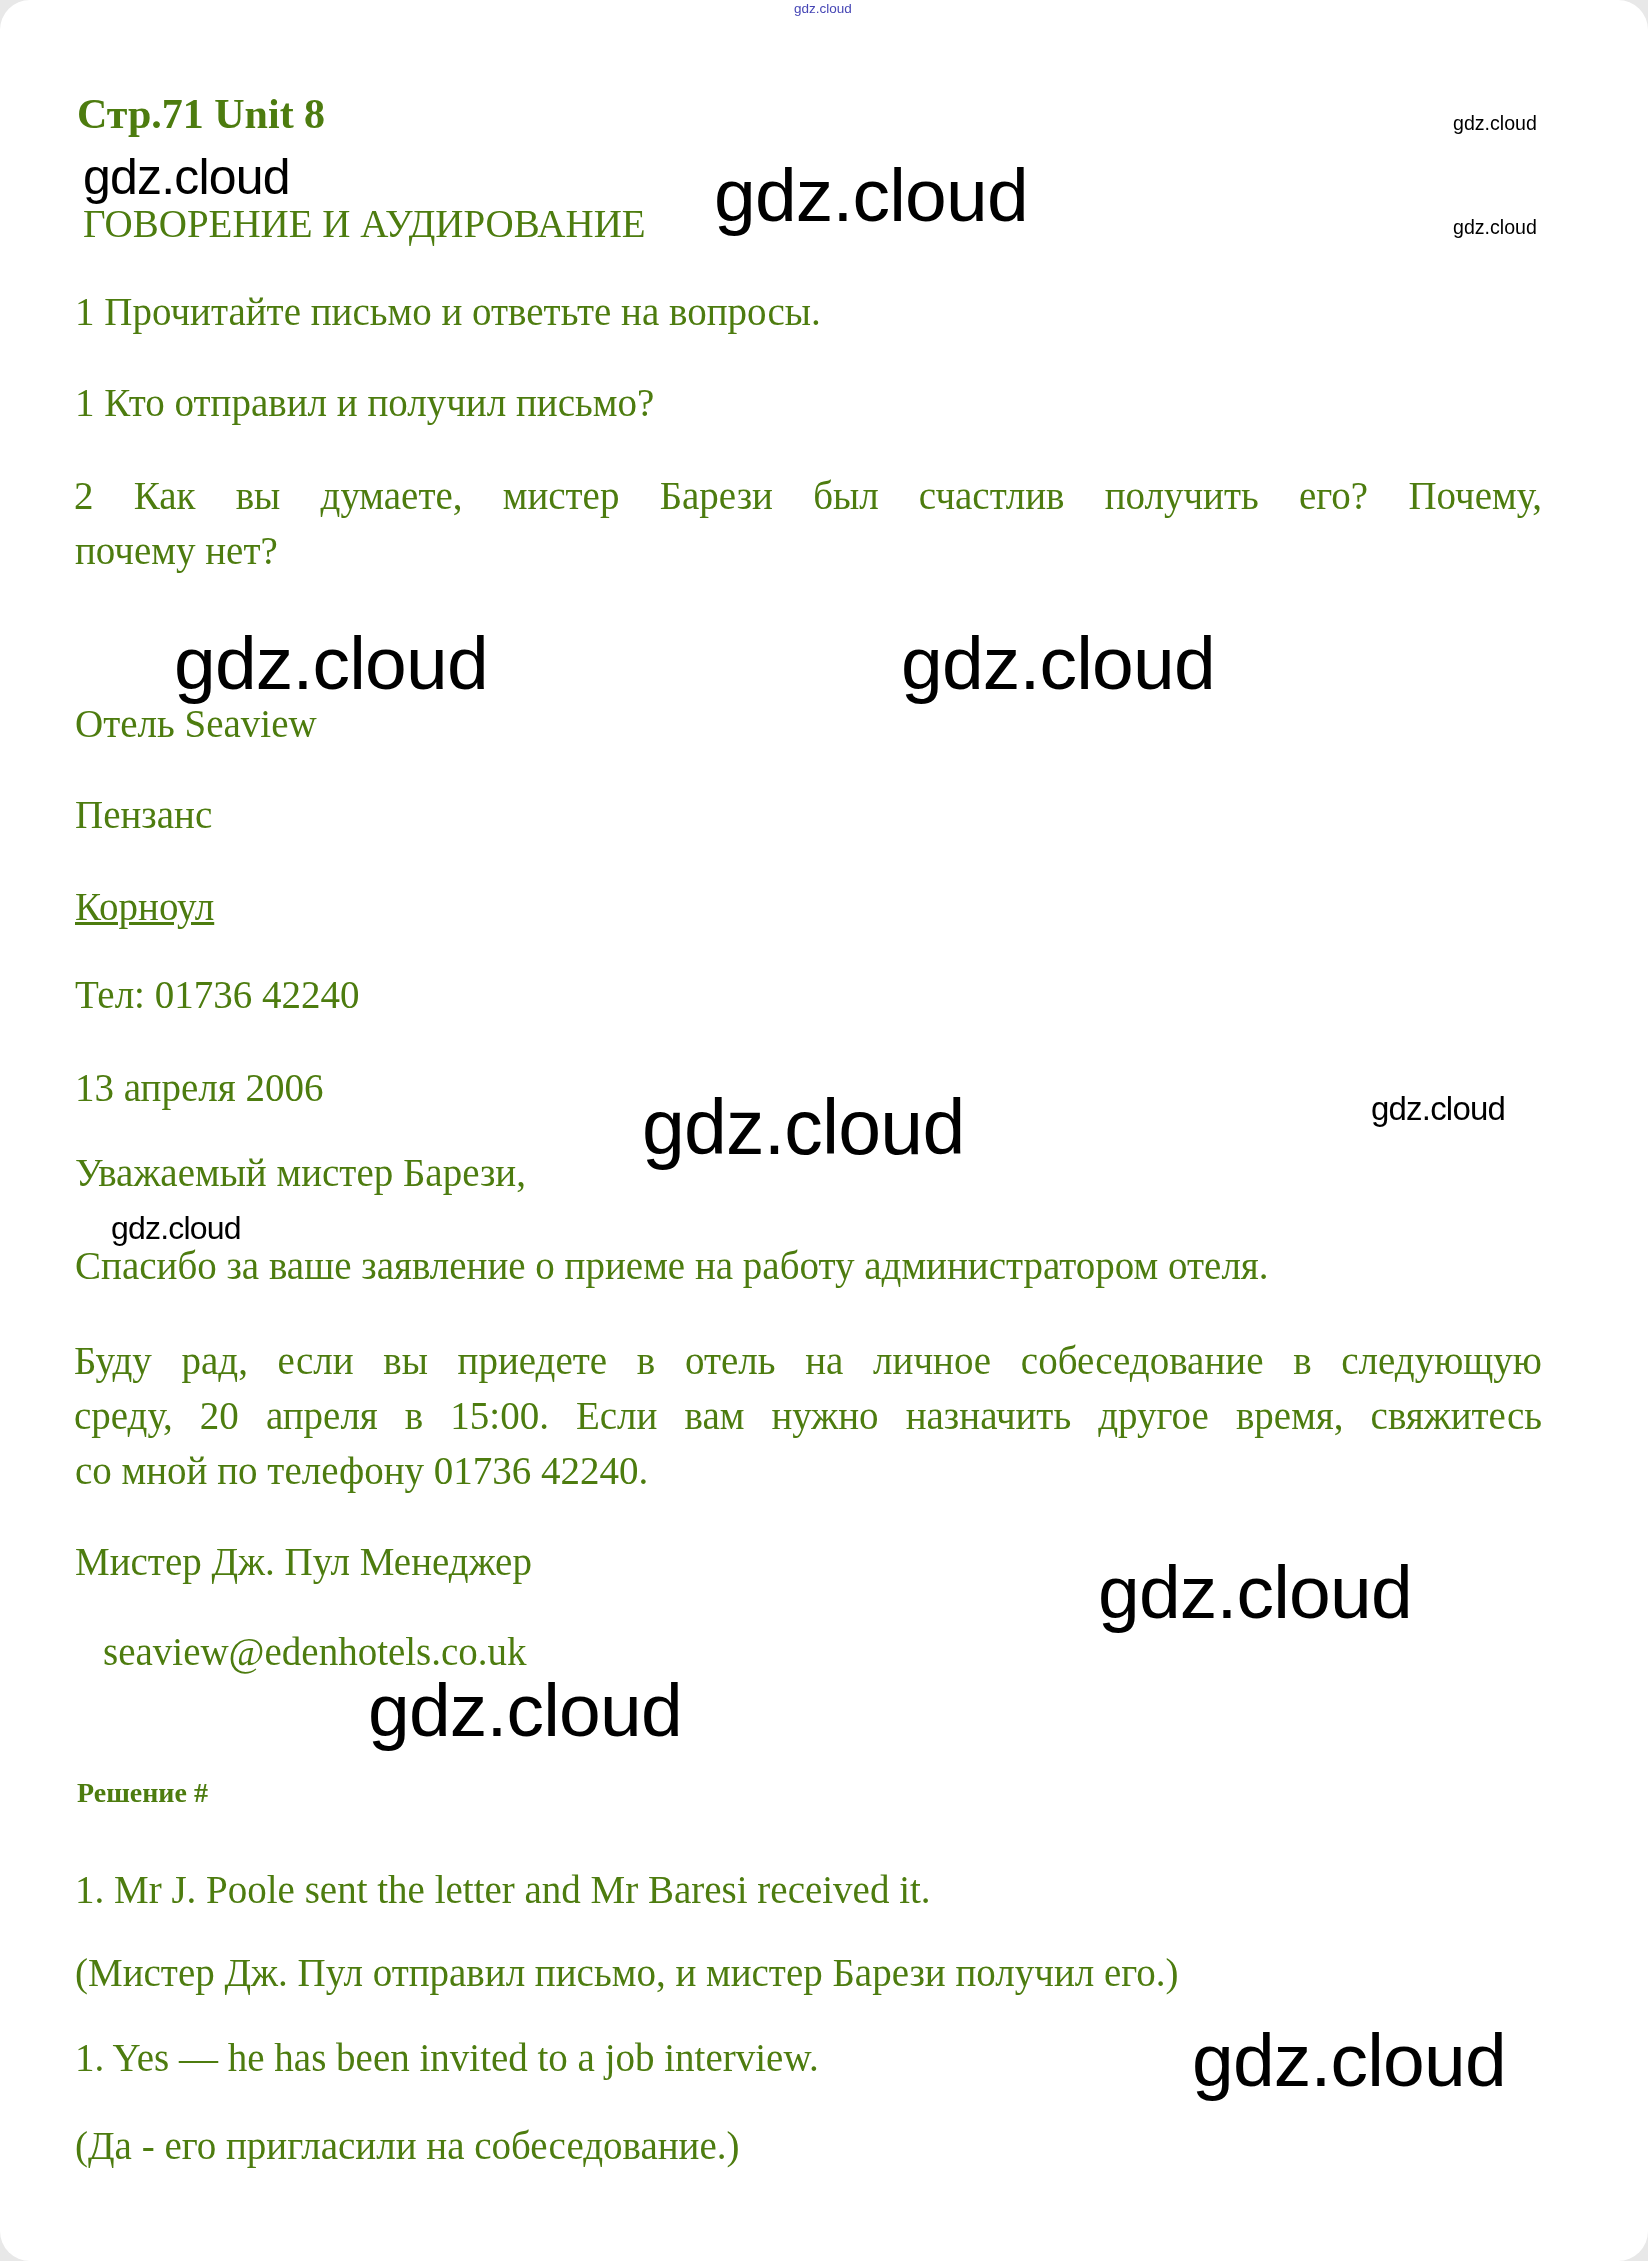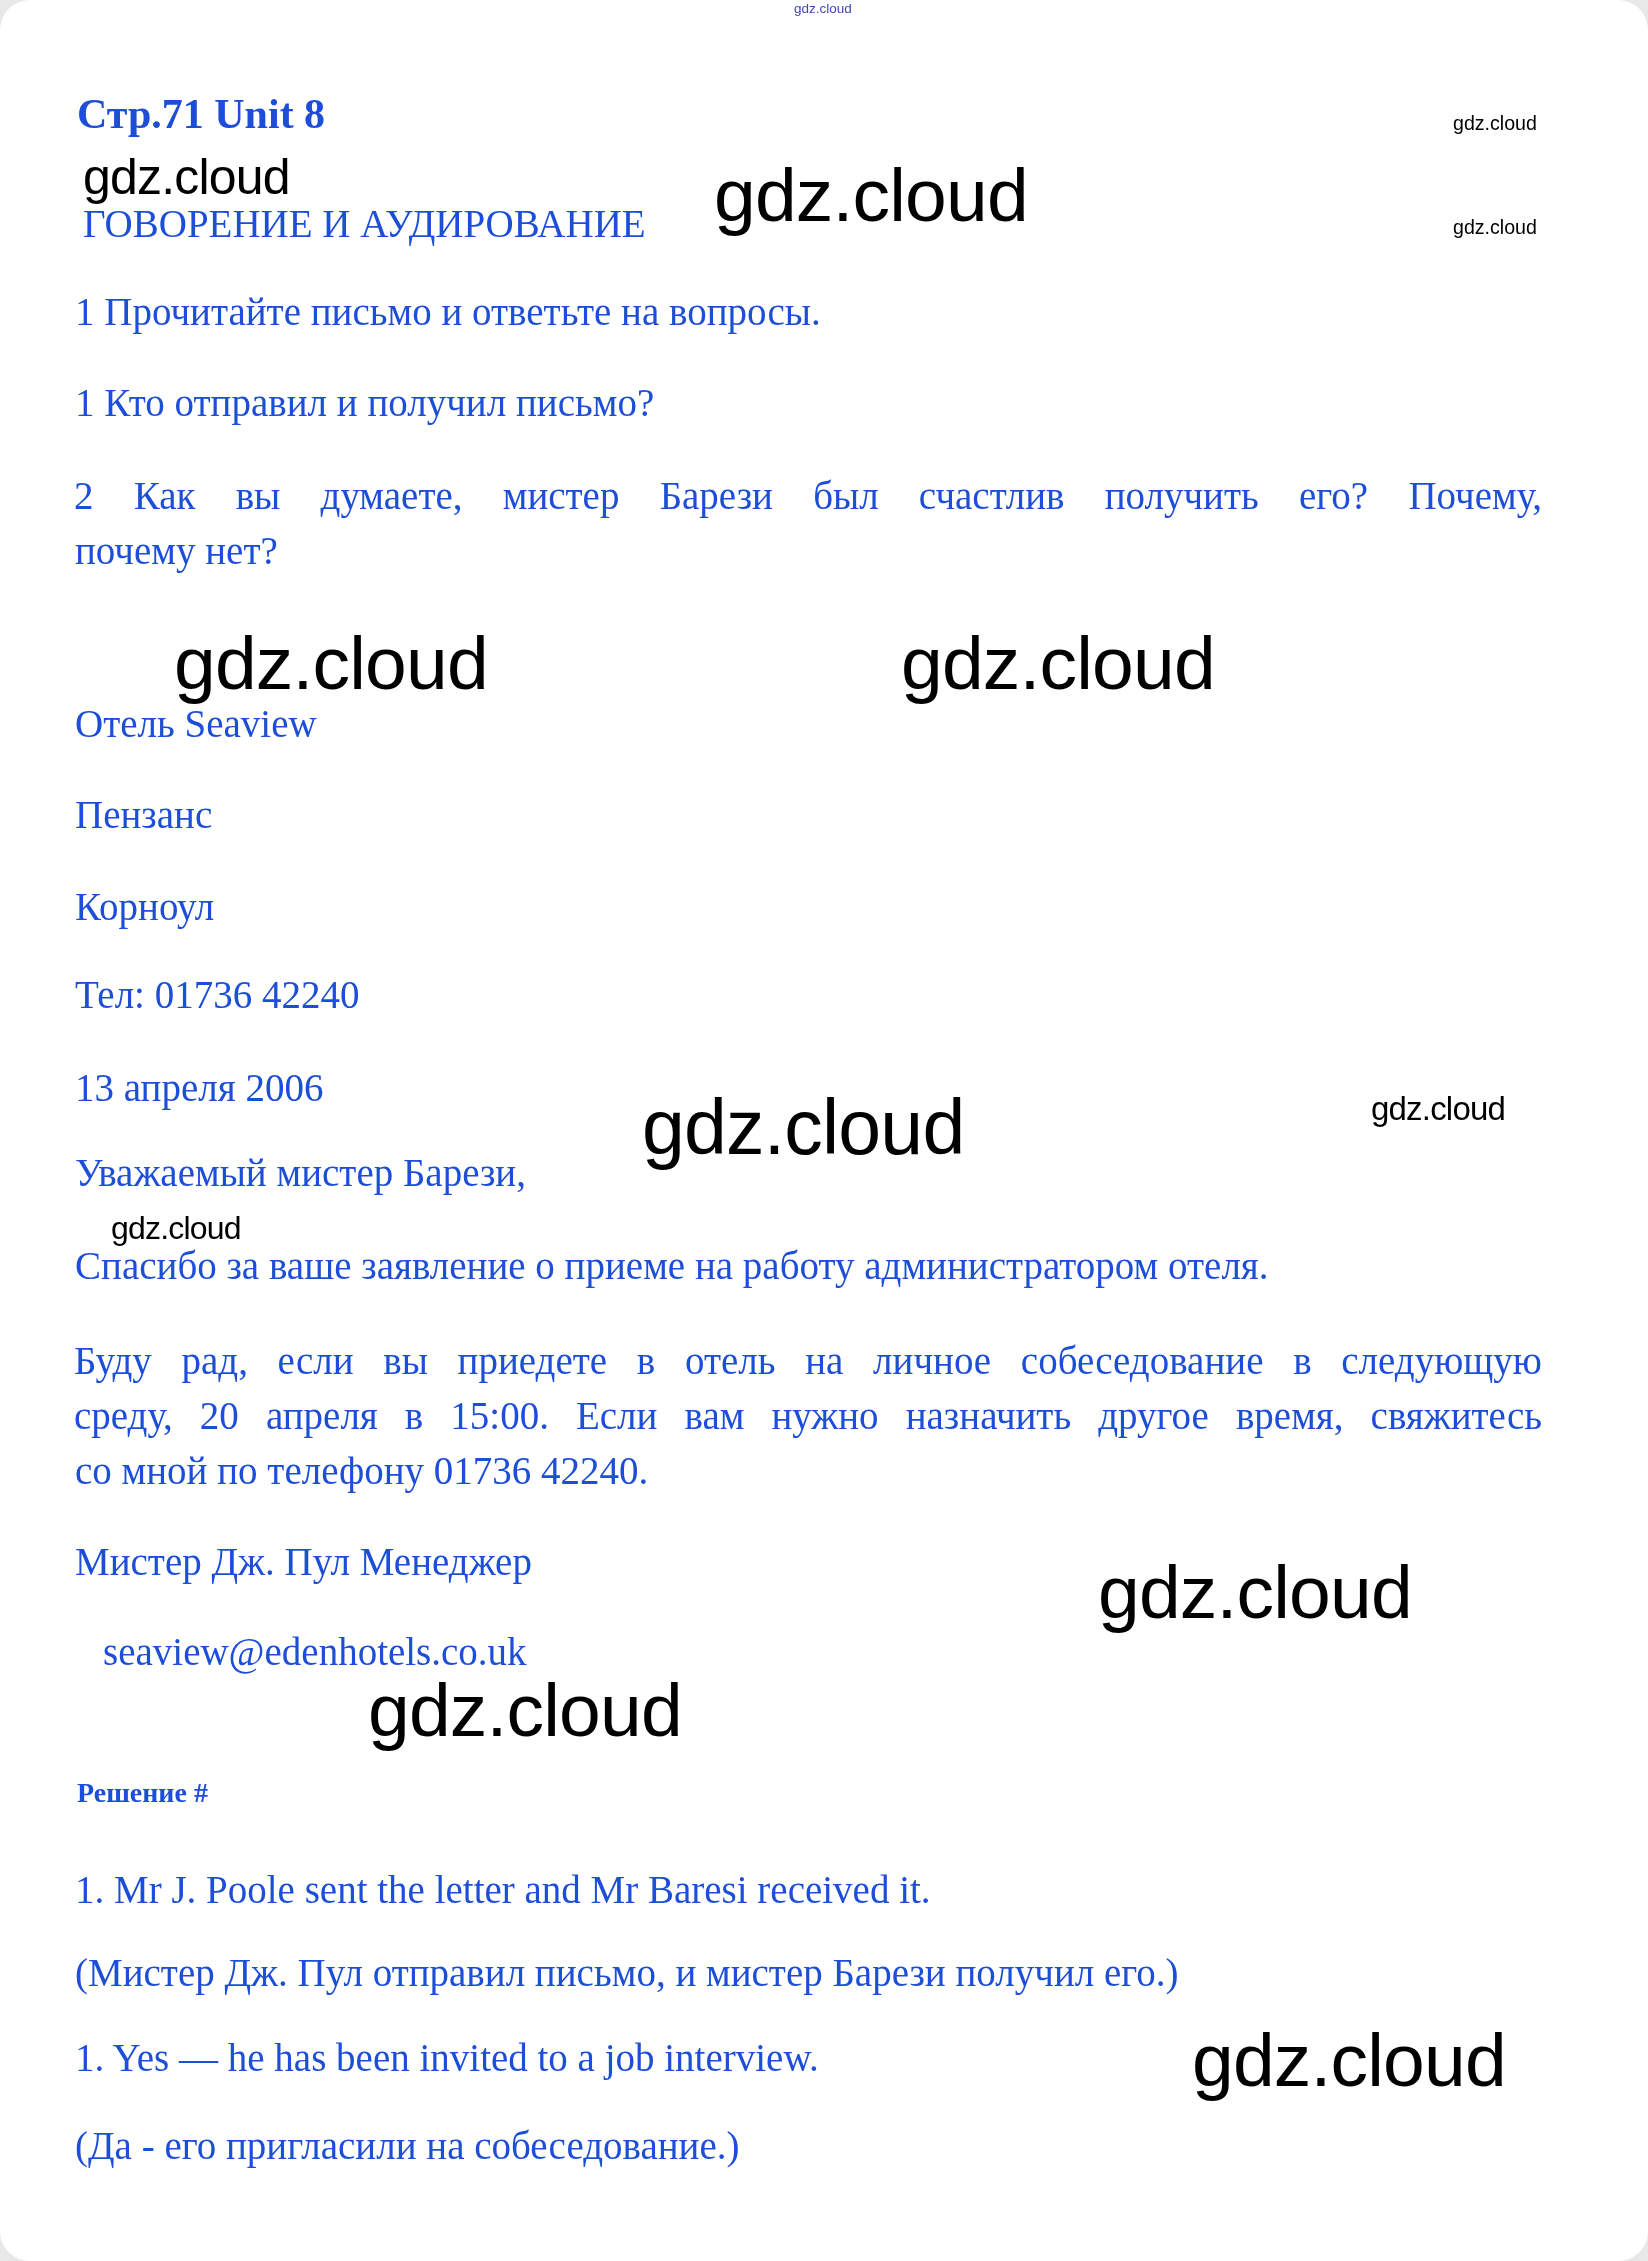--- a/index.html
+++ b/index.html
@@ -14,21 +14,21 @@
     border-radius: 30px;
   }
   
   .t {
     position: absolute;
     left: 75px;
     font-family: "Liberation Serif", serif;
     font-size: 39px;
     line-height: 1.15;
     white-space: pre;
-    color: #1d4ed8;
+    color: #4d7c0f;
   }
   .t.hdr { font-size: 42px; font-weight: bold; left: 77px; }
   .t.sol { font-size: 28px; font-weight: bold; }
   
   .t.j {
     white-space: normal;
     width: 1468px;
     left: 74px;
     text-align: justify;
     text-align-last: justify;
@@ -75,21 +75,21 @@
   <div class="t hdr" style="top:90px;">Стр.71 Unit 8</div>
   <div class="t" style="left:83px; top:202px;">ГОВОРЕНИЕ И АУДИРОВАНИЕ</div>
 
   <div class="t" style="top:290px;">1 Прочитайте письмо и ответьте на вопросы.</div>
   <div class="t" style="top:381px;">1 Кто отправил и получил письмо?</div>
   <div class="t j" style="top:474px;">2 Как вы думаете, мистер Барези был счастлив получить его? Почему,</div>
   <div class="t" style="top:529px;">почему нет?</div>
 
   <div class="t" style="top:702px;">Отель Seaview</div>
   <div class="t" style="top:793px;">Пензанс</div>
-  <div class="t" style="top:885px;">Корноул</div>
+  <div class="t" style="top:885px;text-decoration:underline;">Корноул</div>
   <div class="t" style="top:973px;">Тел: 01736 42240</div>
   <div class="t" style="top:1066px;">13 апреля 2006</div>
   <div class="t" style="top:1151px;">Уважаемый мистер Барези,</div>
   <div class="t" style="top:1244px;">Спасибо за ваше заявление о приеме на работу администратором отеля.</div>
   <div class="t j" style="top:1339px;">Буду рад, если вы приедете в отель на личное собеседование в следующую</div>
   <div class="t j" style="top:1394px;">среду, 20 апреля в 15:00. Если вам нужно назначить другое время, свяжитесь</div>
   <div class="t" style="top:1449px;">со мной по телефону 01736 42240.</div>
   <div class="t" style="top:1540px;">Мистер Дж. Пул Менеджер</div>
   <div class="t" style="top:1630px;margin-left:28px;">seaview@edenhotels.co.uk</div>
 

